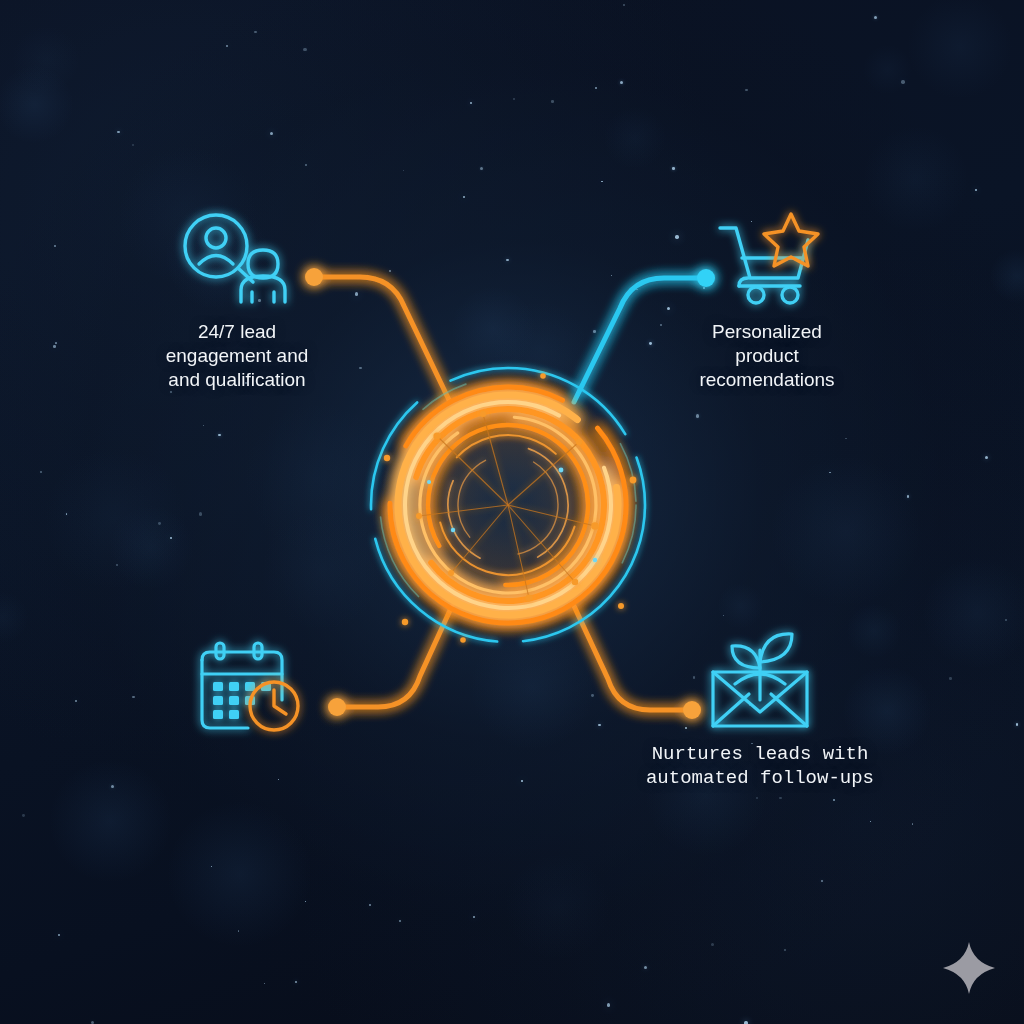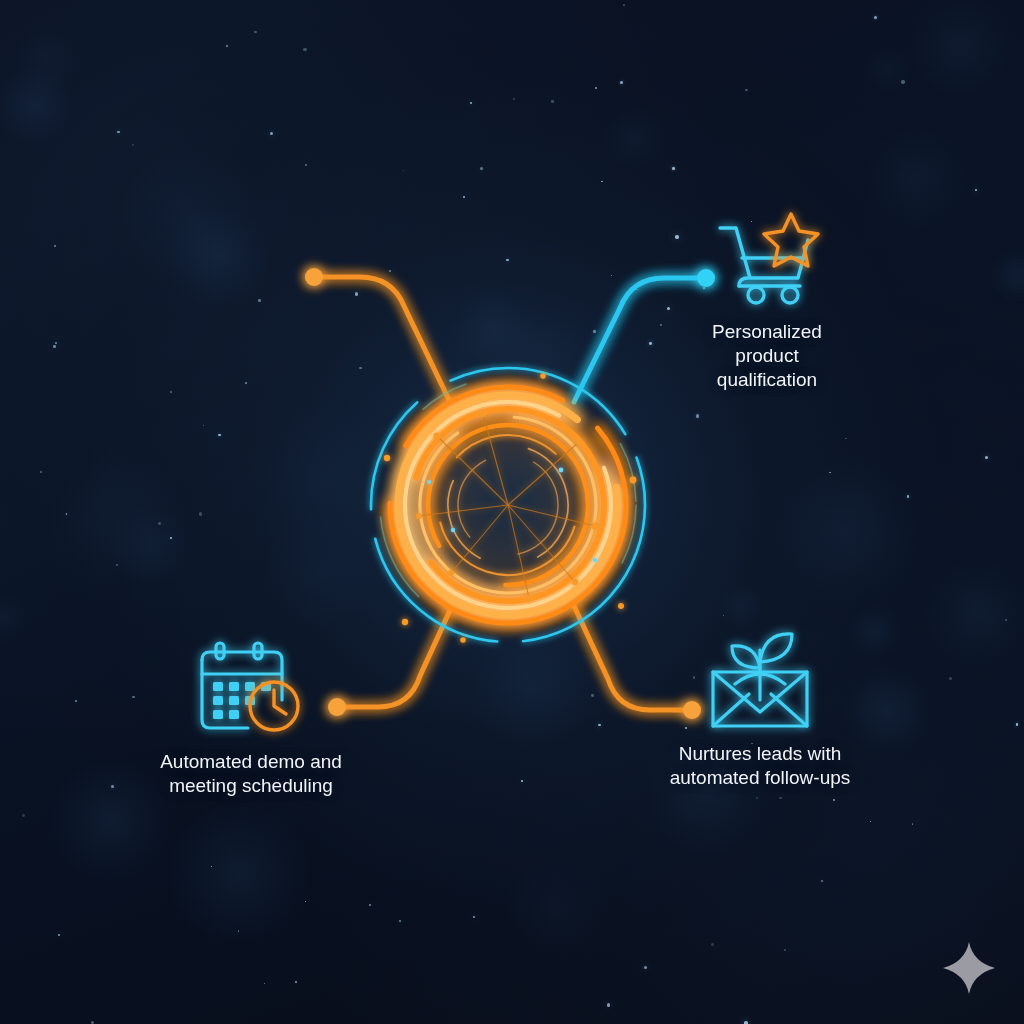--- a/index.html
+++ b/index.html
@@ -86,21 +86,21 @@
     font-size: 19px;
     line-height: 24px;
     color: #f2f5f8;
     text-shadow: 0 0 10px rgba(10,20,40,0.9);
     white-space: pre-line;
   }
 
   #node-lead        { left: 122px; top: 206px; }
   #node-recs        { left: 652px; top: 206px; }
   #node-scheduling  { left: 136px; top: 636px; }
-  #node-nurture     { left: 645px; top: 628px; }
+  #node-nurture     { left: 645px; top: 628px; font-family: Liberation Mono, monospace; }
 
   
   #watermark {
     position: absolute;
     left: 941px;
     top: 940px;
     width: 56px;
     height: 56px;
   }
 </style>
@@ -370,40 +370,59 @@
         <g fill="#6fd8f5">
           <circle cx="228" cy="140" r="2.4"></circle>
             <circle cx="120" cy="200" r="2.2"></circle>
           <circle cx="262" cy="230" r="2.2"></circle>
             <circle cx="96" cy="152" r="2.0"></circle>
         </g>
       </g>
     </svg>
   </div>
 
+  <div class="node" id="node-lead">
+    <div class="node-icon">
+      <svg width="120" height="96" viewBox="0 0 120 96">
+        <g filter="url(#glowSoft)" fill="none" stroke="#3FD0F5" stroke-width="3.4" stroke-linecap="round" stroke-linejoin="round">
+          <circle cx="39" cy="36" r="31"></circle>
+          <circle cx="39" cy="28" r="10"></circle>
+          <path d="M22 54 q17 -17 34 0"></path>
+          <path d="M61 58 L76 72"></path>
+          <path d="M86 40 q-15 0 -15 14 q0 14 15 14 q15 0 15 -14 q0 -14 -15 -14 Z"></path>
+          <path d="M64 92 v-12 q0 -14 22 -14 q22 0 22 14 v12"></path>
+          <path d="M75 92 v-10"></path>
+          <path d="M97 92 v-10"></path>
+        </g>
+      </svg>
+    </div>
+    <div class="node-label">24/7 lead
+engagement and
+and qualification</div>
+  </div>
 
   <div class="node" id="node-recs">
     <div class="node-icon">
       <svg width="118" height="96" viewBox="0 0 118 96">
         <g filter="url(#glowSoft)" fill="none" stroke="#3FD0F5" stroke-width="3.4" stroke-linecap="round" stroke-linejoin="round">
           <path d="M12 18 H28 L42 68 H90 L100 30"></path>
           <path d="M34 48 H96"></path>
           <path d="M40 68 q-9 0 -9 8"></path>
           <circle cx="48" cy="85" r="8"></circle>
           <circle cx="82" cy="85" r="8"></circle>
           <path d="M31 76 H92"></path>
         </g>
         <g filter="url(#glowSoft)" fill="none" stroke="#F59227" stroke-width="3.4" stroke-linecap="round" stroke-linejoin="round">
           <path d="M83 4 L91 21 L110 24 L96 37 L100 56 L83 47 L66 56 L70 37 L56 24 L75 21 Z"></path>
         </g>
       </svg>
     </div>
     <div class="node-label">Personalized
 product
-qualification</div>
+recomendations</div>
   </div>
 
   <div class="node" id="node-scheduling">
     <div class="node-icon">
       <svg width="118" height="100" viewBox="0 0 118 100">
         <g filter="url(#glowSoft)" fill="none" stroke="#3FD0F5" stroke-width="3.2" stroke-linecap="round" stroke-linejoin="round">
           <path d="M10 22 q0 -8 8 -8 H82 q8 0 8 8 V62"></path>
           <path d="M10 22 V82 q0 8 8 8 H56"></path>
           <path d="M10 36 H90"></path>
           <rect x="24" y="5" width="8" height="16" rx="4"></rect>
@@ -419,22 +438,20 @@
           <rect x="53" y="58" width="10" height="9" rx="1.5"></rect>
           <rect x="21" y="72" width="10" height="9" rx="1.5"></rect>
           <rect x="37" y="72" width="10" height="9" rx="1.5"></rect>
         </g>
         <g filter="url(#glowSoft)" fill="none" stroke="#F59227" stroke-width="3.4" stroke-linecap="round" stroke-linejoin="round">
           <circle cx="82" cy="68" r="24"></circle>
           <path d="M82 52 V68 L94 76"></path>
         </g>
       </svg>
     </div>
-    <div class="node-label">Automated demo and
-meeting scheduling</div>
   </div>
 
   <div class="node" id="node-nurture">
     <div class="node-icon">
       <svg width="110" height="104" viewBox="0 0 110 104">
         <g filter="url(#glowSoft)" fill="none" stroke="#3FD0F5" stroke-width="3.2" stroke-linecap="round" stroke-linejoin="round">
           <path d="M8 44 H102 V98 H8 Z"></path>
           <path d="M8 44 L55 84 L102 44"></path>
           <path d="M8 98 L44 66"></path>
           <path d="M102 98 L66 66"></path>

